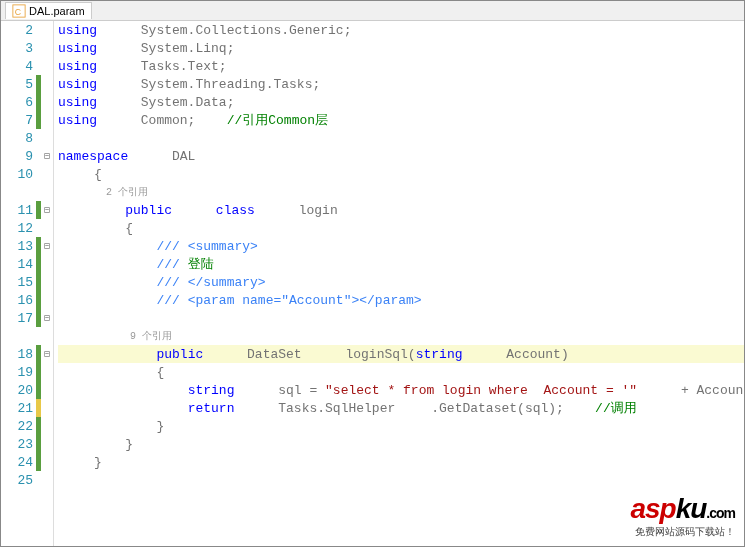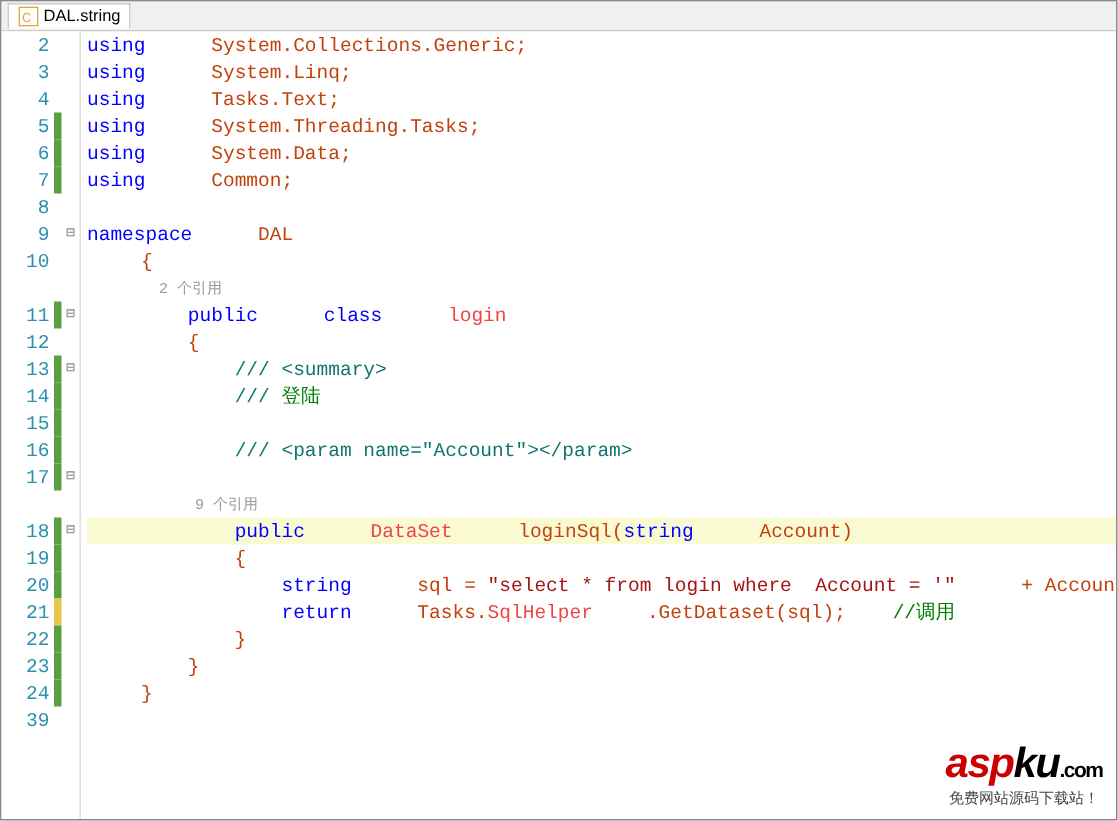--- a/index.html
+++ b/index.html
@@ -90,31 +90,31 @@
     .ref-line {
       height: 18px;
       font-size: 10px;
       color: #999;
       padding-left: 0;
       display: flex;
       align-items: center;
       white-space: pre;
     }
     .kw { color: #0000ff; }
-    .type { color: #ef4444; }
+    .type { color: #737373; }
     .comment { color: #008000; }
-    .xml-doc { color: #0f766e; }
+    .xml-doc { color: #3b82f6; }
     .str { color: #a31515; }
-    .ident { color: #c2410c; padding-left: 36px; }
+    .ident { color: #737373; padding-left: 36px; }
     .watermark {
       position: absolute;
       right: 10px;
       bottom: 8px;
       font-family: Arial, sans-serif;
-      text-align: center;
+      text-align: right;
     }
     .wm-main {
       font-size: 28px;
       font-weight: bold;
       font-style: italic;
       color: #c00;
       letter-spacing: -1px;
     }
     .wm-main .black { color: #000; font-style: italic; }
     .wm-sub {
@@ -126,21 +126,21 @@
 <body>
 
 <div class="tab-bar">
   <div class="tab">
     <span class="tab-icon">
       <svg viewBox="0 0 16 16">
           <rect x="1" y="1" width="14" height="14" fill="#fff" stroke="#e8a33d"></rect>
           <text x="3" y="12" font-size="10" fill="#e8a33d" font-family="Arial">C</text>
         </svg>
     </span>
-    <span>DAL.string</span>
+    <span>DAL.param</span>
   </div>
 </div>
 
 <div class="editor">
   <div class="gutter" id="gutter">
       <div class="line-row">
         <div class="line-number">2</div>
         <div class="change-bar"></div>
         <div class="fold-col"></div>
       </div>
@@ -258,41 +258,41 @@
         <div class="line-number">23</div>
         <div class="change-bar change-green"></div>
         <div class="fold-col"></div>
       </div>
       <div class="line-row">
         <div class="line-number">24</div>
         <div class="change-bar change-green"></div>
         <div class="fold-col"></div>
       </div>
       <div class="line-row">
-        <div class="line-number">39</div>
+        <div class="line-number">25</div>
         <div class="change-bar"></div>
         <div class="fold-col"></div>
       </div>
     </div>
   <div class="code-area" id="code">
       <div class="code-line"><span class="kw">using</span><span class="ident"> System.Collections.Generic;</span></div>
       <div class="code-line"><span class="kw">using</span><span class="ident"> System.Linq;</span></div>
       <div class="code-line"><span class="kw">using</span><span class="ident"> Tasks.Text;</span></div>
       <div class="code-line"><span class="kw">using</span><span class="ident"> System.Threading.Tasks;</span></div>
       <div class="code-line"><span class="kw">using</span><span class="ident"> System.Data;</span></div>
-      <div class="code-line"><span class="kw">using</span><span class="ident"> Common;    </span></div>
+      <div class="code-line"><span class="kw">using</span><span class="ident"> Common;    </span><span class="comment">//引用Common层</span></div>
       <div class="code-line"></div>
       <div class="code-line"><span class="kw">namespace</span><span class="ident"> DAL</span></div>
       <div class="code-line"><span class="ident">{</span></div>
       <div class="ref-line">        2 个引用</div>
       <div class="code-line"><span class="ident">    </span><span class="kw">public</span><span class="ident"> </span><span class="kw">class</span><span class="ident"> </span><span class="type">login</span></div>
       <div class="code-line"><span class="ident">    {</span></div>
       <div class="code-line"><span class="ident">        </span><span class="xml-doc">/// &lt;summary&gt;</span></div>
       <div class="code-line"><span class="ident">        </span><span class="xml-doc">/// </span><span class="comment">登陆</span></div>
-      <div class="code-line"><span class="ident">        </span></div>
+      <div class="code-line"><span class="ident">        </span><span class="xml-doc">/// &lt;/summary&gt;</span></div>
       <div class="code-line"><span class="ident">        </span><span class="xml-doc">/// &lt;param name="Account"&gt;&lt;/param&gt;</span></div>
       <div class="code-line"><span class="ident">        </span></div>
       <div class="ref-line">            9 个引用</div>
       <div class="code-line highlighted"><span class="ident">        </span><span class="kw">public</span><span class="ident"> </span><span class="type">DataSet</span><span class="ident"> loginSql(</span><span class="kw">string</span><span class="ident"> Account)</span></div>
       <div class="code-line"><span class="ident">        {</span></div>
       <div class="code-line"><span class="ident">            </span><span class="kw">string</span><span class="ident"> sql = </span><span class="str">"select * from login where  Account = '"</span><span class="ident"> + Account + </span><span class="str">"'"</span><span class="ident">;</span></div>
       <div class="code-line"><span class="ident">            </span><span class="kw">return</span><span class="ident"> Tasks.</span><span class="type">SqlHelper</span><span class="ident">.GetDataset(sql);    </span><span class="comment">//调用</span></div>
       <div class="code-line"><span class="ident">        }</span></div>
       <div class="code-line"><span class="ident">    }</span></div>
       <div class="code-line"><span class="ident">}</span></div>

